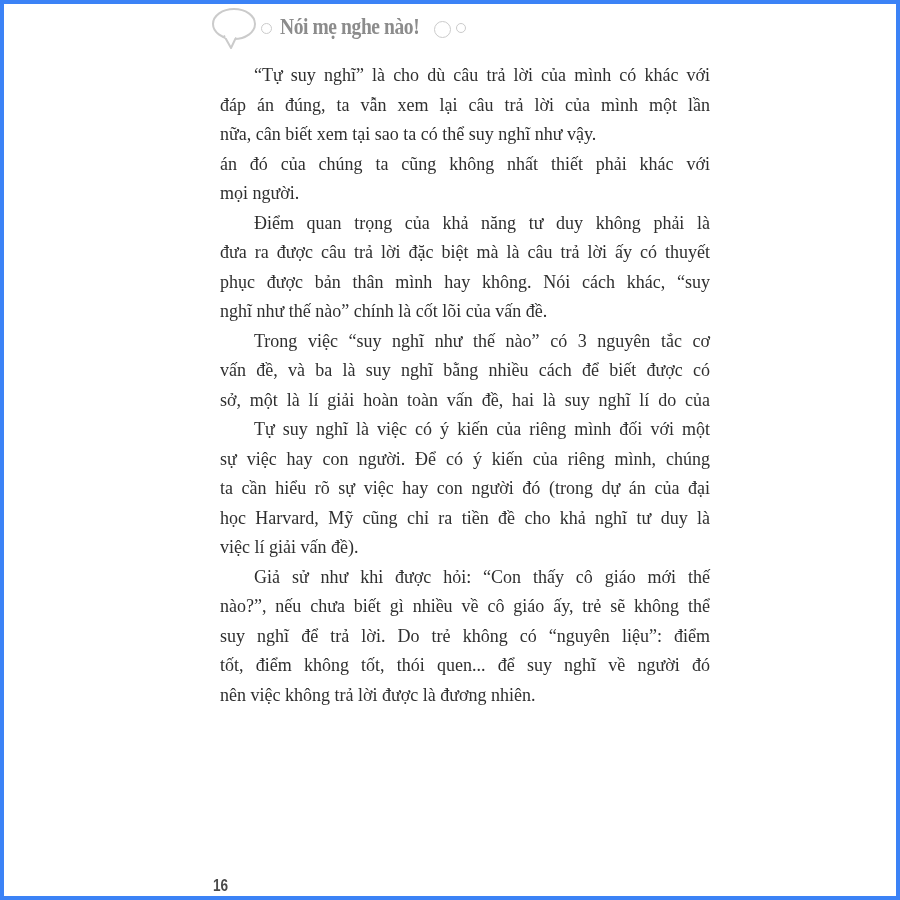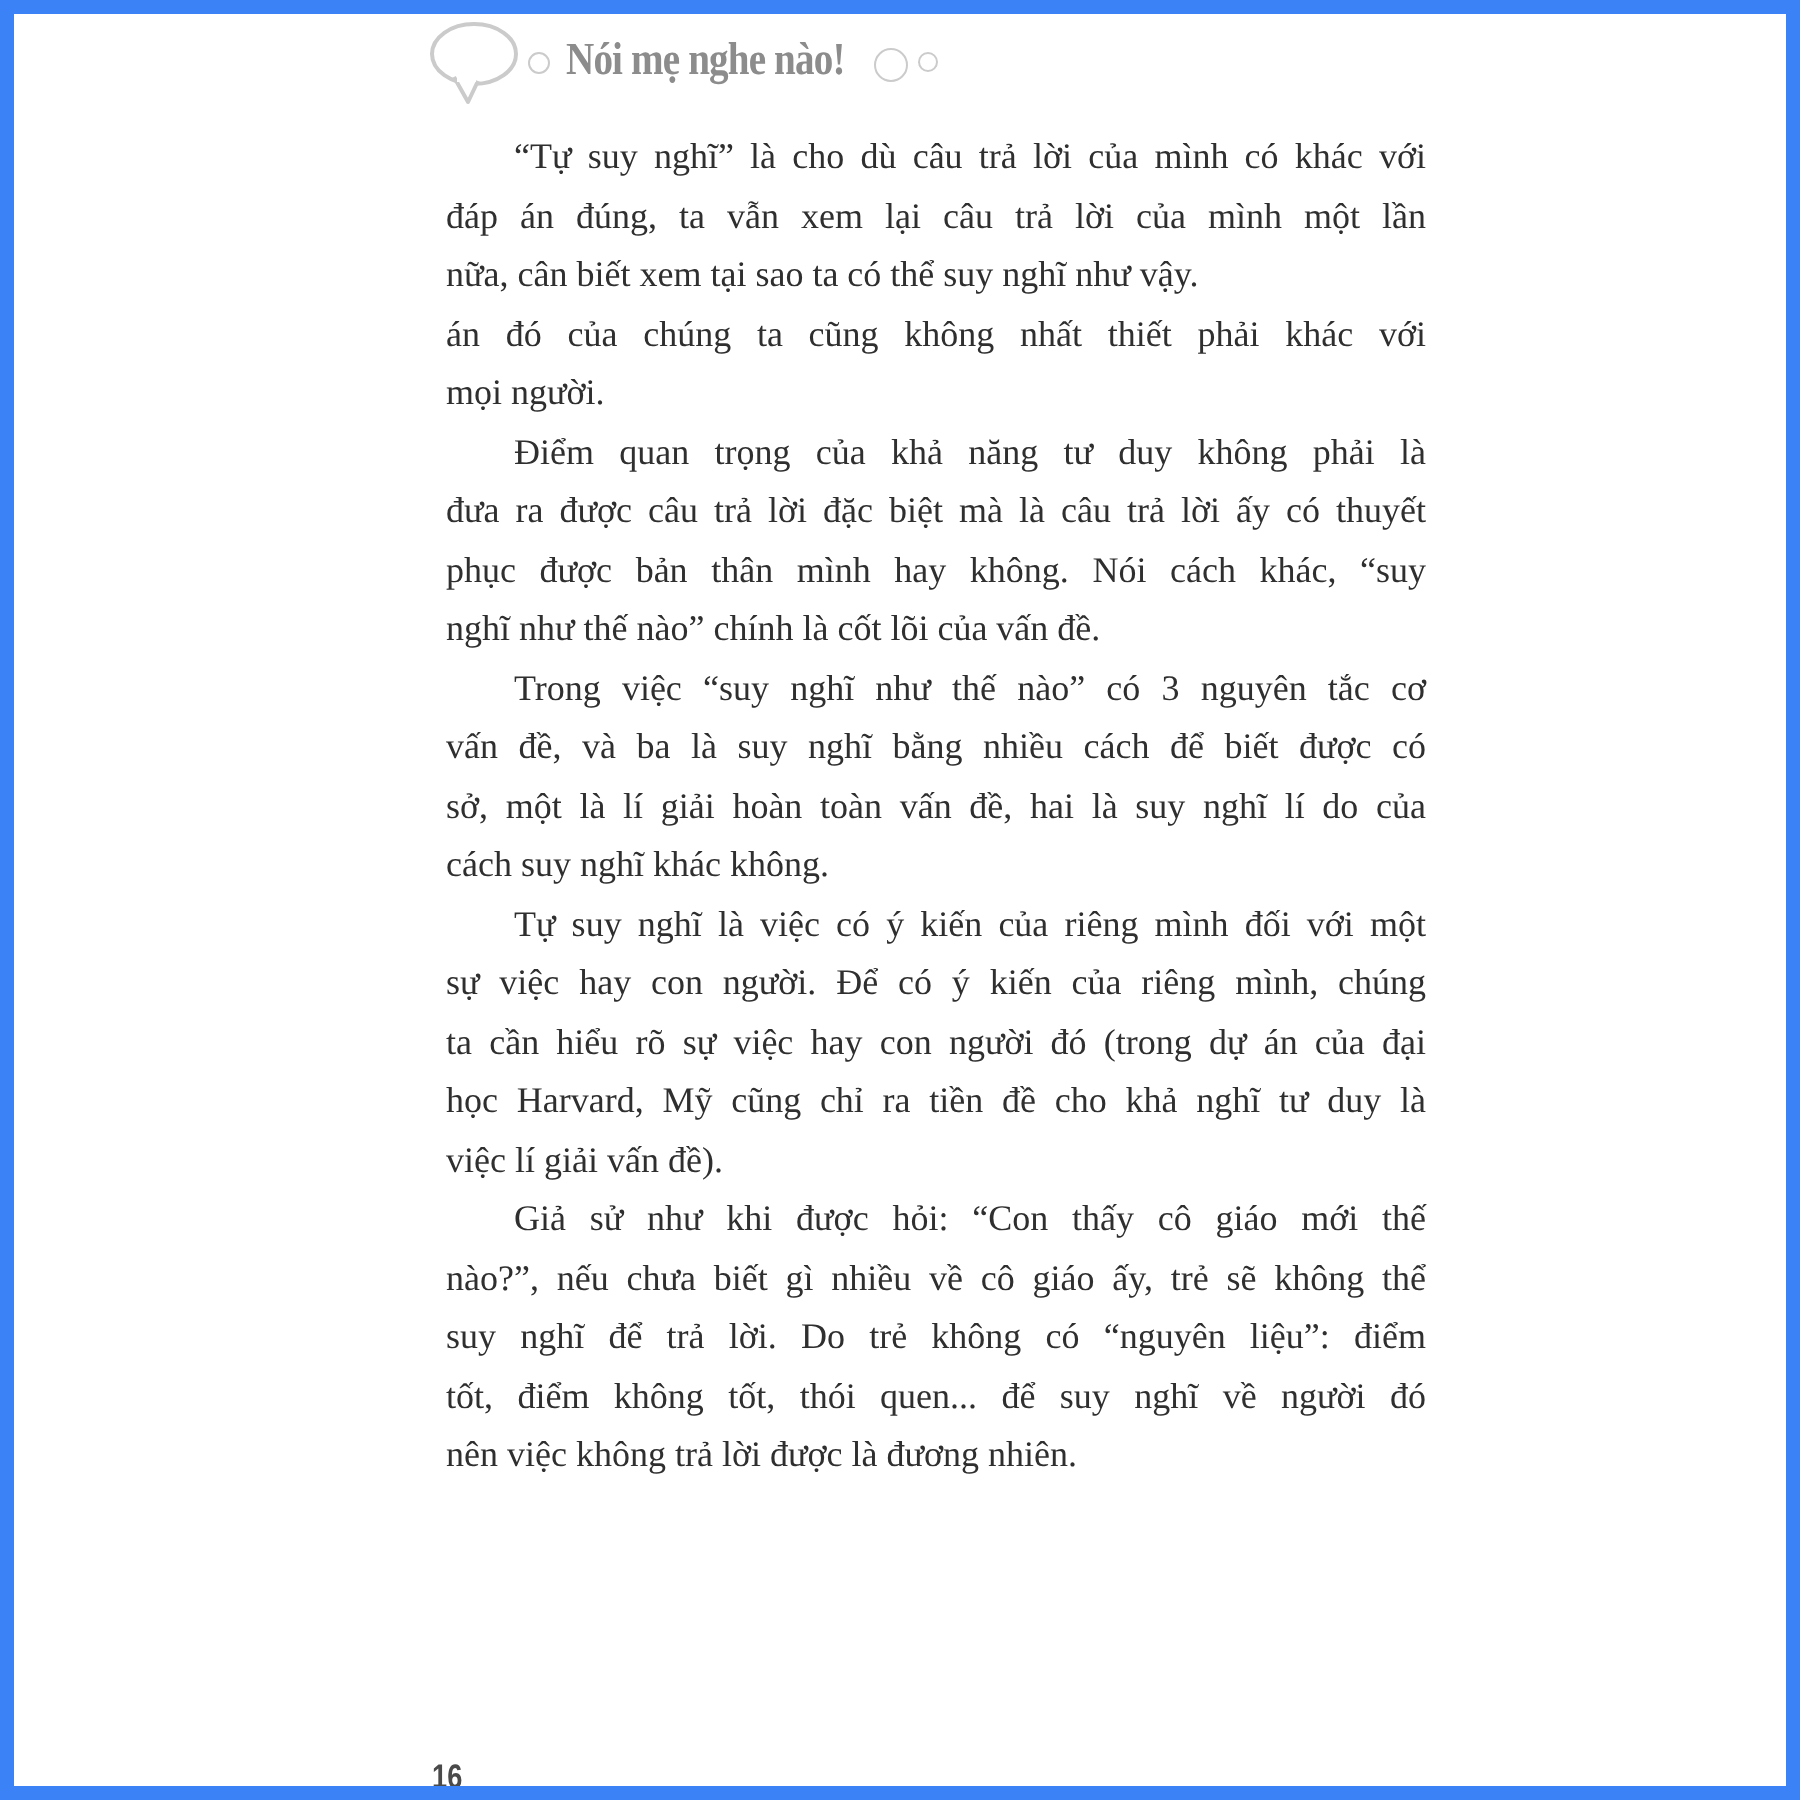--- a/index.html
+++ b/index.html
@@ -9,21 +9,21 @@
     --header-title:#8c8c8c;
     --icon-outline:#cbcbcb;
     --leaf-dark:#a5a5a5;
     --leaf-light:#c7c7c7;
     --page-number:#4a4a4a;
   }
   html,body{margin:0;padding:0;background:#fff;}
   .page{
     position:relative;width:900px;height:900px;box-sizing:border-box;
     background:var(--background);
-    border:7px solid #3b82f6;
+    border:4px solid #3b82f6;
     font-family:"Liberation Serif","DejaVu Serif",serif;
     overflow:hidden;
   }
   
   .header{position:absolute;left:206px;top:2px;display:flex;align-items:flex-start;height:46px;}
   .bubble{flex:0 0 auto;}
   .circle{border:1.5px solid var(--icon-outline);border-radius:50%;box-sizing:border-box;flex:0 0 auto;background:transparent;}
   .c1{width:11px;height:11px;margin:17px 0 0 5px;}
   .title-box{width:148px;margin-left:8px;margin-top:6px;overflow:visible;}
   .header-title{
@@ -95,21 +95,20 @@
         <div>
           <div class="line first fill">Điểm quan trọng của khả năng tư duy không phải là</div>
           <div class="line fill">đưa ra được câu trả lời đặc biệt mà là câu trả lời ấy có thuyết</div>
           <div class="line fill">phục được bản thân mình hay không. Nói cách khác, “suy</div>
           <div class="line">nghĩ như thế nào” chính là cốt lõi của vấn đề.</div>
         </div>
         <div>
           <div class="line first fill">Trong việc “suy nghĩ như thế nào” có 3 nguyên tắc cơ</div>
           <div class="line fill">vấn đề, và ba là suy nghĩ bằng nhiều cách để biết được có</div>
           <div class="line fill">sở, một là lí giải hoàn toàn vấn đề, hai là suy nghĩ lí do của</div>
-          <div class="line">cách suy nghĩ khác không.</div>
         </div>
       </div>
 
 
     <div>
         <div>
           <div class="line first fill">Tự suy nghĩ là việc có ý kiến của riêng mình đối với một</div>
           <div class="line fill">sự việc hay con người. Để có ý kiến của riêng mình, chúng</div>
           <div class="line fill">ta cần hiểu rõ sự việc hay con người đó (trong dự án của đại</div>
           <div class="line fill">học Harvard, Mỹ cũng chỉ ra tiền đề cho khả nghĩ tư duy là</div>

